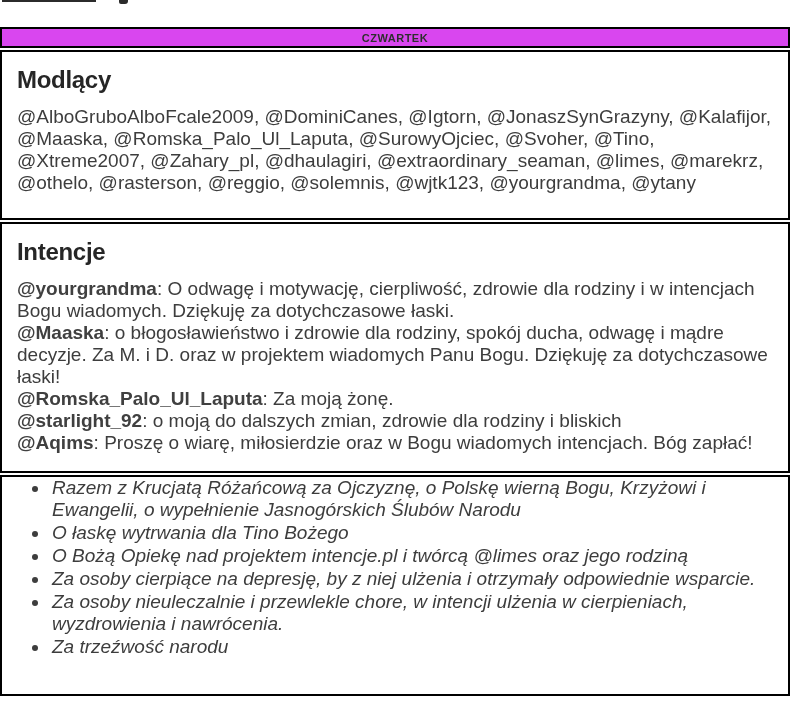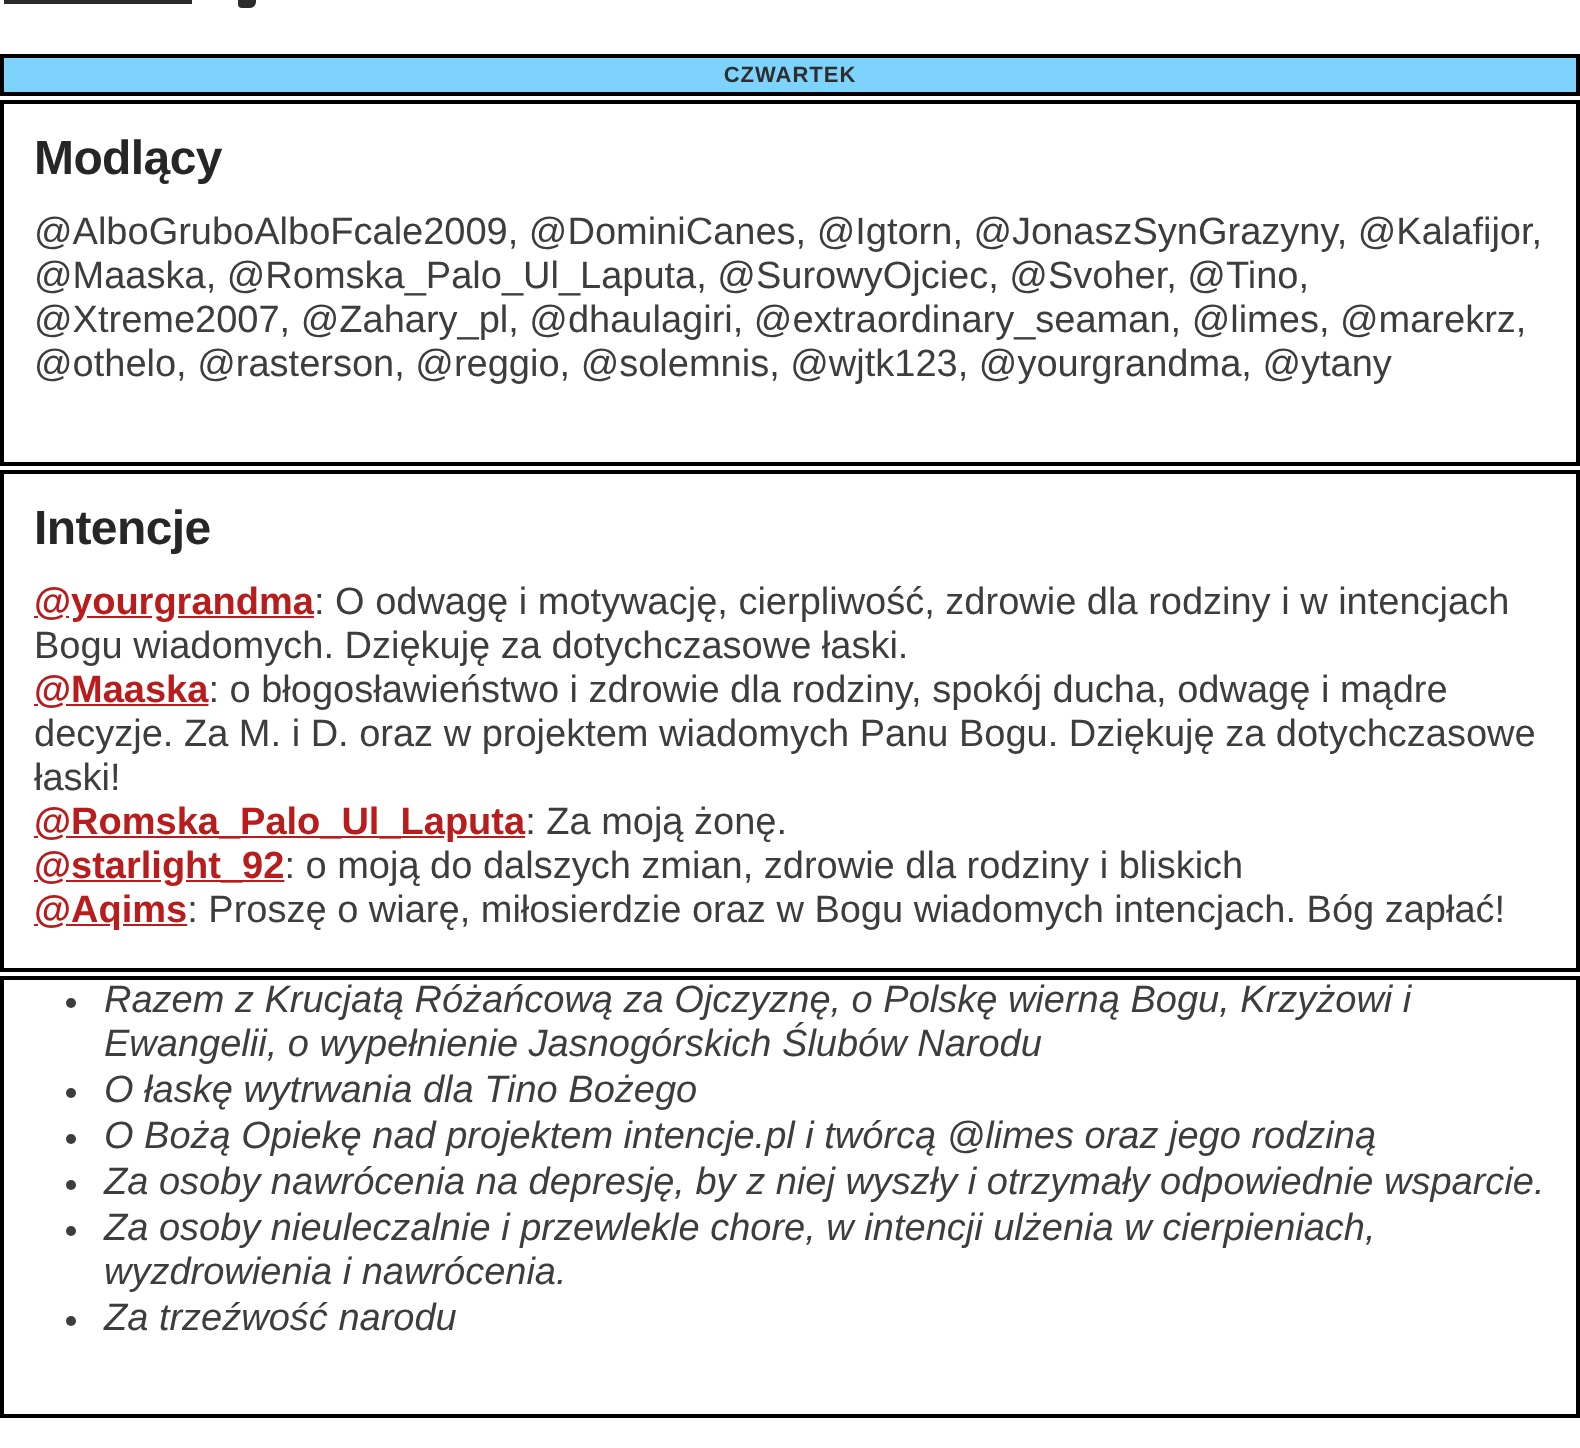--- a/index.html
+++ b/index.html
@@ -30,51 +30,51 @@
     font-size: 11px; font-weight: 700; letter-spacing: 0.5px;
     color: #2e2e2e;
   }
 
   .section {
     box-sizing: border-box;
     border: 2px solid #000000;
     margin-top: 2px;
     padding: 0 15px;
   }
-  .section.modlacy  { padding-bottom: 37px; }
+  .section.modlacy  { padding-bottom: 24px; }
   .section.intencje { padding-bottom: 17px; }
   .section.stale    { padding-bottom: 35px; }
 
   .section-title {
     font-size: 24px; font-weight: 700; letter-spacing: -0.3px;
     color: #262626;
     margin: 14px 0 12px 0;
   }
 
   .body-text, .entry, .bullet-item {
     font-size: 19px; line-height: 22px; color: #3d3d3d;
   }
   .members { margin: 0; }
   .entry { margin: 0; }
-  .entry b { color: #b91c1c; text-decoration: underline; }
+  .entry b { color: #404040; }
 
   ul.bullets { margin: 0; padding: 0 0 0 33px; }
   ul.bullets li { padding-left: 2px; margin: 0 0 1px 0; font-style: italic; }
 </style>
 </head>
 <body>
 
 <div class="page">
 
   <div class="top-space">
     <div class="cutoff-bar"></div>
     <div class="cutoff-descender"></div>
   </div>
 
-  <div class="banner" style="background-color: #7dd3fc;">CZWARTEK</div>
+  <div class="banner" style="background-color: #d946ef;">CZWARTEK</div>
 
   <div class="section modlacy">
     <h2 class="section-title">Modlący</h2>
     <p class="body-text members">@AlboGruboAlboFcale2009, @DominiCanes, @Igtorn, @JonaszSynGrazyny, @Kalafijor, @Maaska, @Romska_Palo_Ul_Laputa, @SurowyOjciec, @Svoher, @Tino, @Xtreme2007, @Zahary_pl, @dhaulagiri, @extraordinary_seaman, @limes, @marekrz, @othelo, @rasterson, @reggio, @solemnis, @wjtk123, @yourgrandma, @ytany</p>
   </div>
 
   <div class="section intencje">
     <h2 class="section-title">Intencje</h2>
 
     <p class="entry">
@@ -92,19 +92,19 @@
     <p class="entry">
       <b>@Aqims</b><span>: Proszę o wiarę, miłosierdzie oraz w Bogu wiadomych intencjach. Bóg zapłać!</span>
     </p>
   </div>
 
   <div class="section stale">
     <ul class="bullets">
       <li class="bullet-item">Razem z Krucjatą Różańcową za Ojczyznę, o Polskę wierną Bogu, Krzyżowi i Ewangelii, o wypełnienie Jasnogórskich Ślubów Narodu</li>
       <li class="bullet-item">O łaskę wytrwania dla Tino Bożego</li>
       <li class="bullet-item">O Bożą Opiekę nad projektem intencje.pl i twórcą @limes oraz jego rodziną</li>
-      <li class="bullet-item">Za osoby nawrócenia na depresję, by z niej wyszły i otrzymały odpowiednie wsparcie.</li>
+      <li class="bullet-item">Za osoby cierpiące na depresję, by z niej ulżenia i otrzymały odpowiednie wsparcie.</li>
       <li class="bullet-item">Za osoby nieuleczalnie i przewlekle chore, w intencji ulżenia w cierpieniach, wyzdrowienia i nawrócenia.</li>
       <li class="bullet-item">Za trzeźwość narodu</li>
     </ul>
   </div>
 
 </div>
 
 </body></html>

